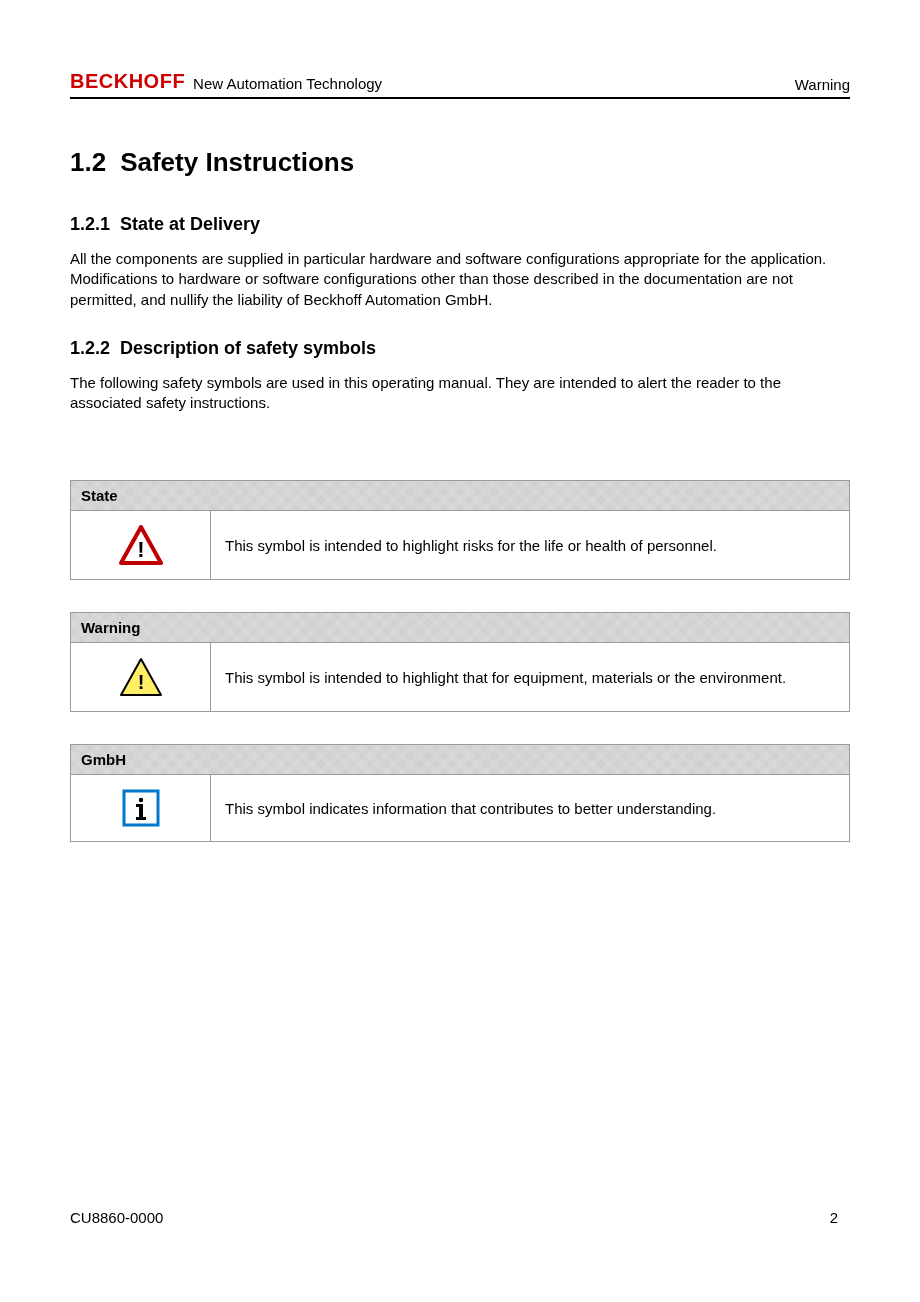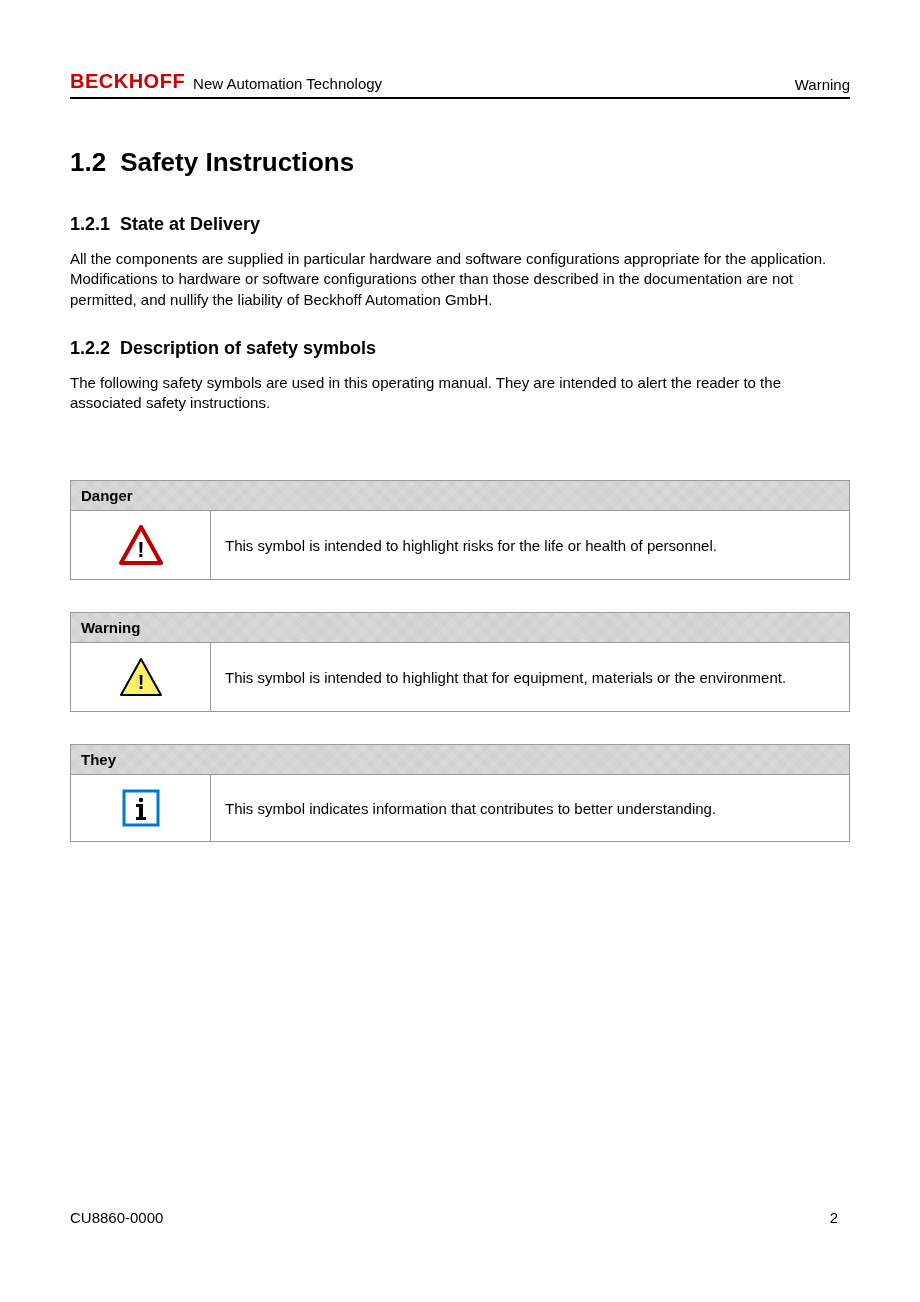--- a/index.html
+++ b/index.html
@@ -123,21 +123,21 @@
   <p class="para">All the components are supplied in particular hardware and software configurations appropriate for the application. Modifications to hardware or software configurations other than those described in the documentation are not permitted, and nullify the liability of Beckhoff Automation GmbH.</p>
 
   <div class="h3">
     <span class="h3-num">1.2.2</span><span>Description of safety symbols</span>
   </div>
   <p class="para" style="margin-bottom:67px;">The following safety symbols are used in this operating manual. They are intended to alert the reader to the associated safety instructions.</p>
 
   <table class="safety-table">
     <tbody>
         <tr>
-          <th class="safety-header" colspan="2">Danger</th>
+          <th class="safety-header" colspan="2">State</th>
         </tr>
     <tr>
       <td class="icon-cell">
         <svg width="44" height="40" viewBox="0 0 44 40">
           <polygon points="22,2 42,38 2,38" fill="#fff" stroke="#c00000" stroke-width="4" stroke-linejoin="round"></polygon>
           <text x="22" y="32" text-anchor="middle" font-family="Arial" font-size="22" font-weight="bold" fill="#000">!</text>
         </svg>
       </td>
       <td class="desc-cell">This symbol is intended to highlight risks for the life or health of personnel.</td>
     </tr>
@@ -157,21 +157,21 @@
         </svg>
       </td>
       <td class="desc-cell">This symbol is intended to highlight that for equipment, materials or the environment.</td>
     </tr>
   </tbody>
     </table>
 
   <table class="safety-table">
     <tbody>
         <tr>
-          <th class="safety-header" colspan="2">They</th>
+          <th class="safety-header" colspan="2">GmbH</th>
         </tr>
     <tr>
       <td class="icon-cell">
         <svg width="38" height="38" viewBox="0 0 38 38">
           <rect x="2" y="2" width="34" height="34" fill="#fff" stroke="#0078d0" stroke-width="3"></rect>
           <circle cx="19" cy="11" r="2.2" fill="#000"></circle>
           <rect x="17" y="15" width="4" height="15" fill="#000"></rect>
           <rect x="14" y="15" width="6" height="3" fill="#000"></rect>
           <rect x="14" y="28" width="10" height="3" fill="#000"></rect>
         </svg>

